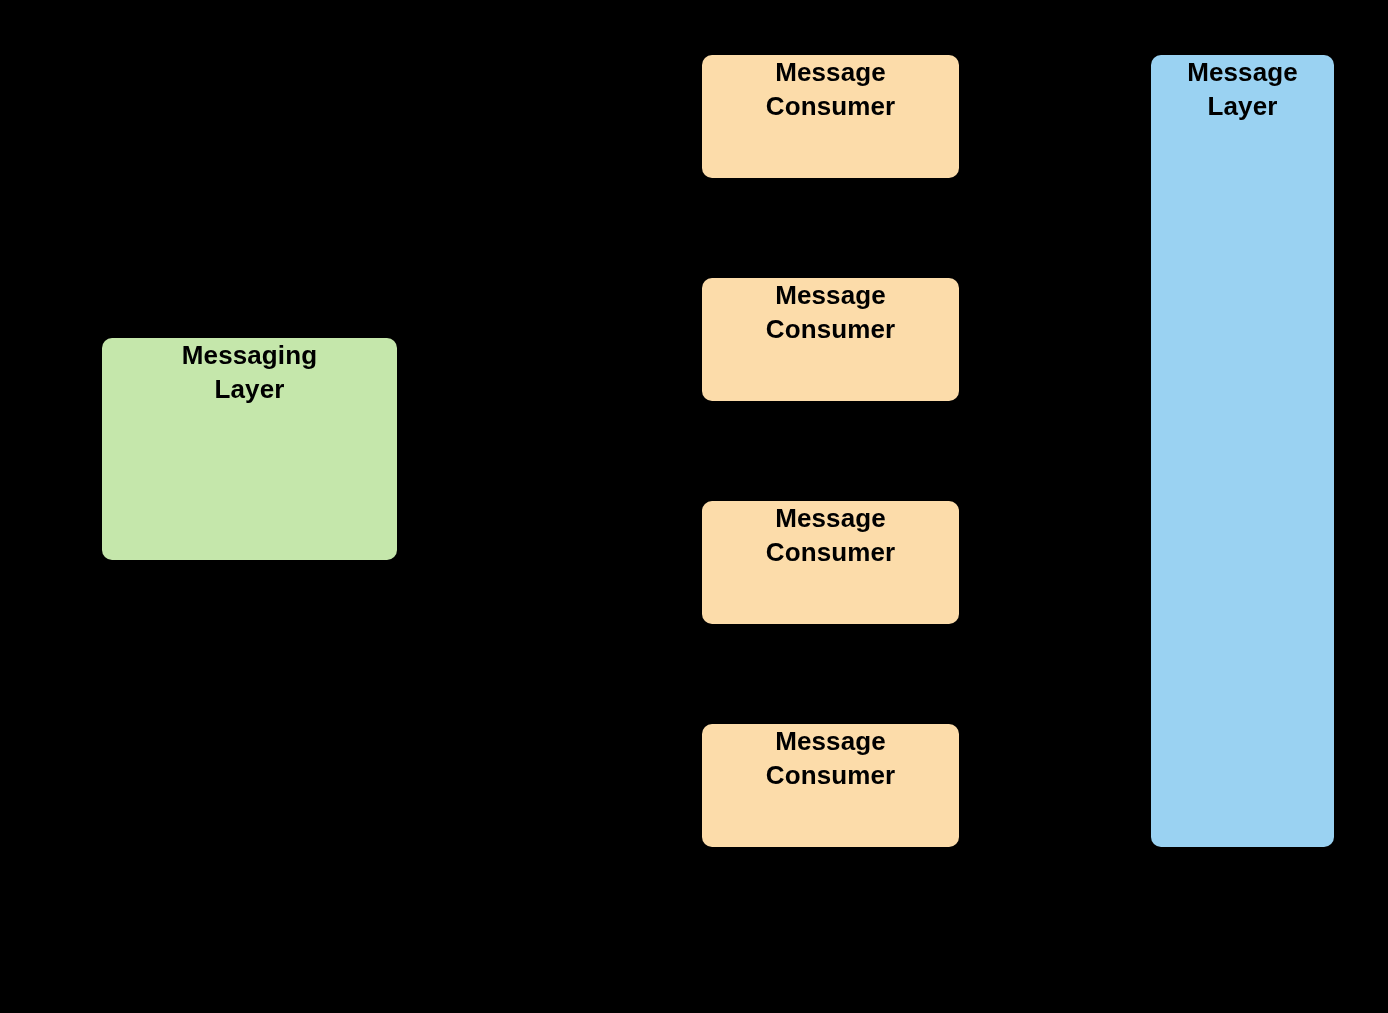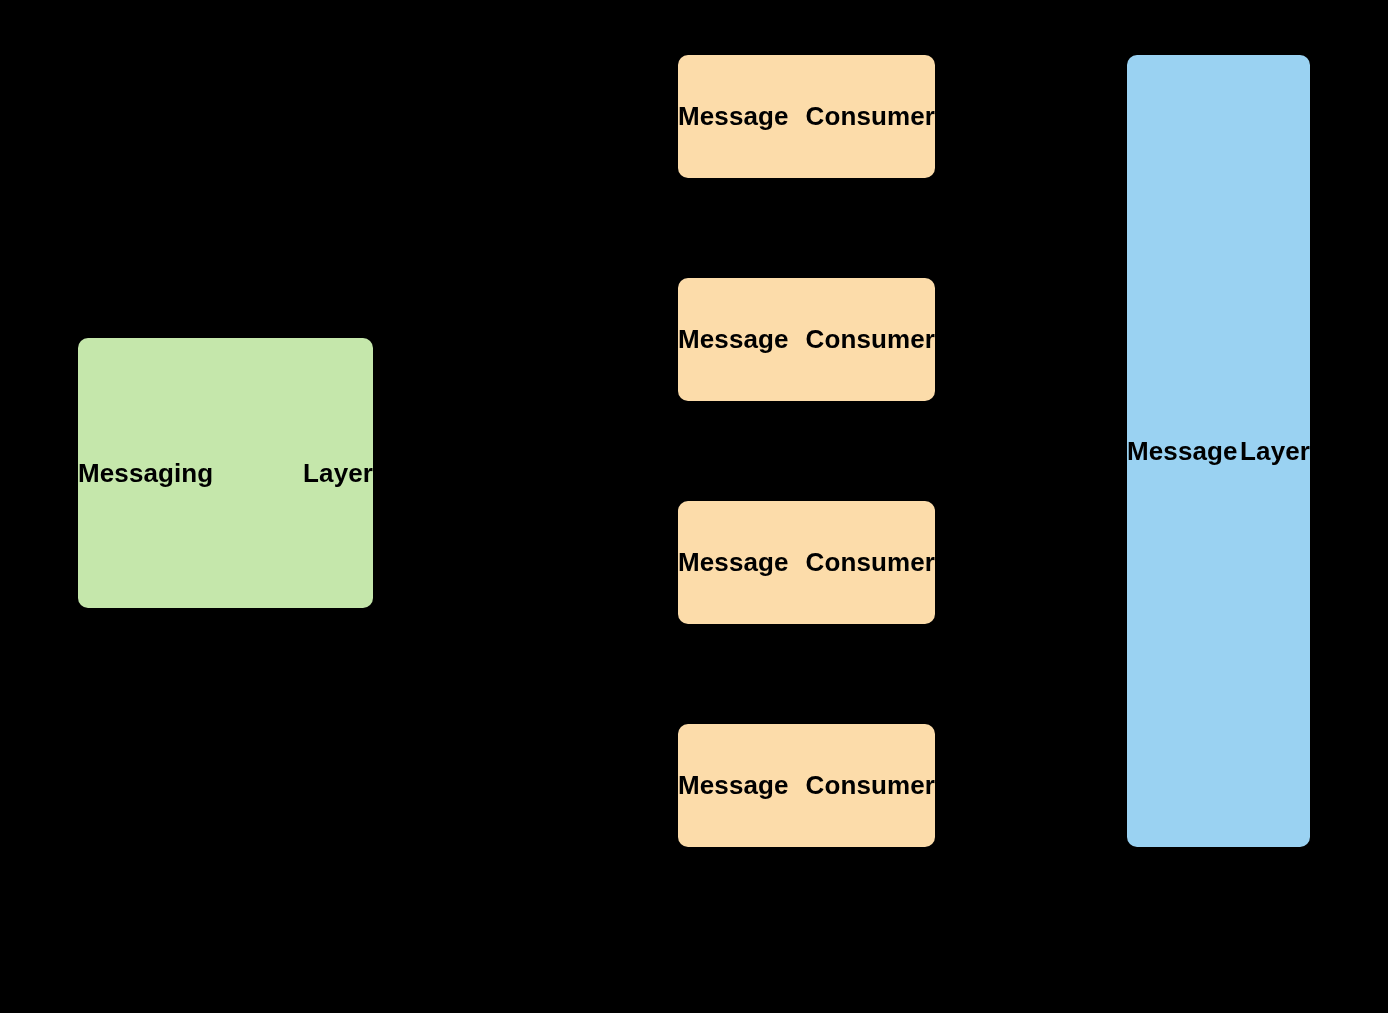--- a/index.html
+++ b/index.html
@@ -13,43 +13,44 @@
     width: 1388px;
     height: 1013px;
     background: #000000;
     overflow: hidden;
     font-family: "Liberation Sans", sans-serif;
   }
   .node {
     position: absolute;
     box-sizing: border-box;
     display: flex;
-    flex-direction: row;
+    flex-direction: column;
     align-items: center;
-    justify-content: space-between;
+    justify-content: flex-start;
     text-align: center;
     border-radius: 10px;
     color: #000000;
     font-weight: bold;
     font-size: 26px;
     line-height: 1.32;
     letter-spacing: 0.1px;
+    margin-left: 24px;
     -webkit-font-smoothing: antialiased;
   }
   .node .line {
     display: block;
     white-space: nowrap;
   }
 
   
   #messaging-layer {
     left: 78px;
     top: 338px;
     width: 295px;
-    height: 270px;
+    height: 222px;
     background: #c5e7ab;
   }
 
   
   .consumer {
     left: 678px;
     width: 257px;
     height: 123px;
     background: #fcdcaa;
   }

